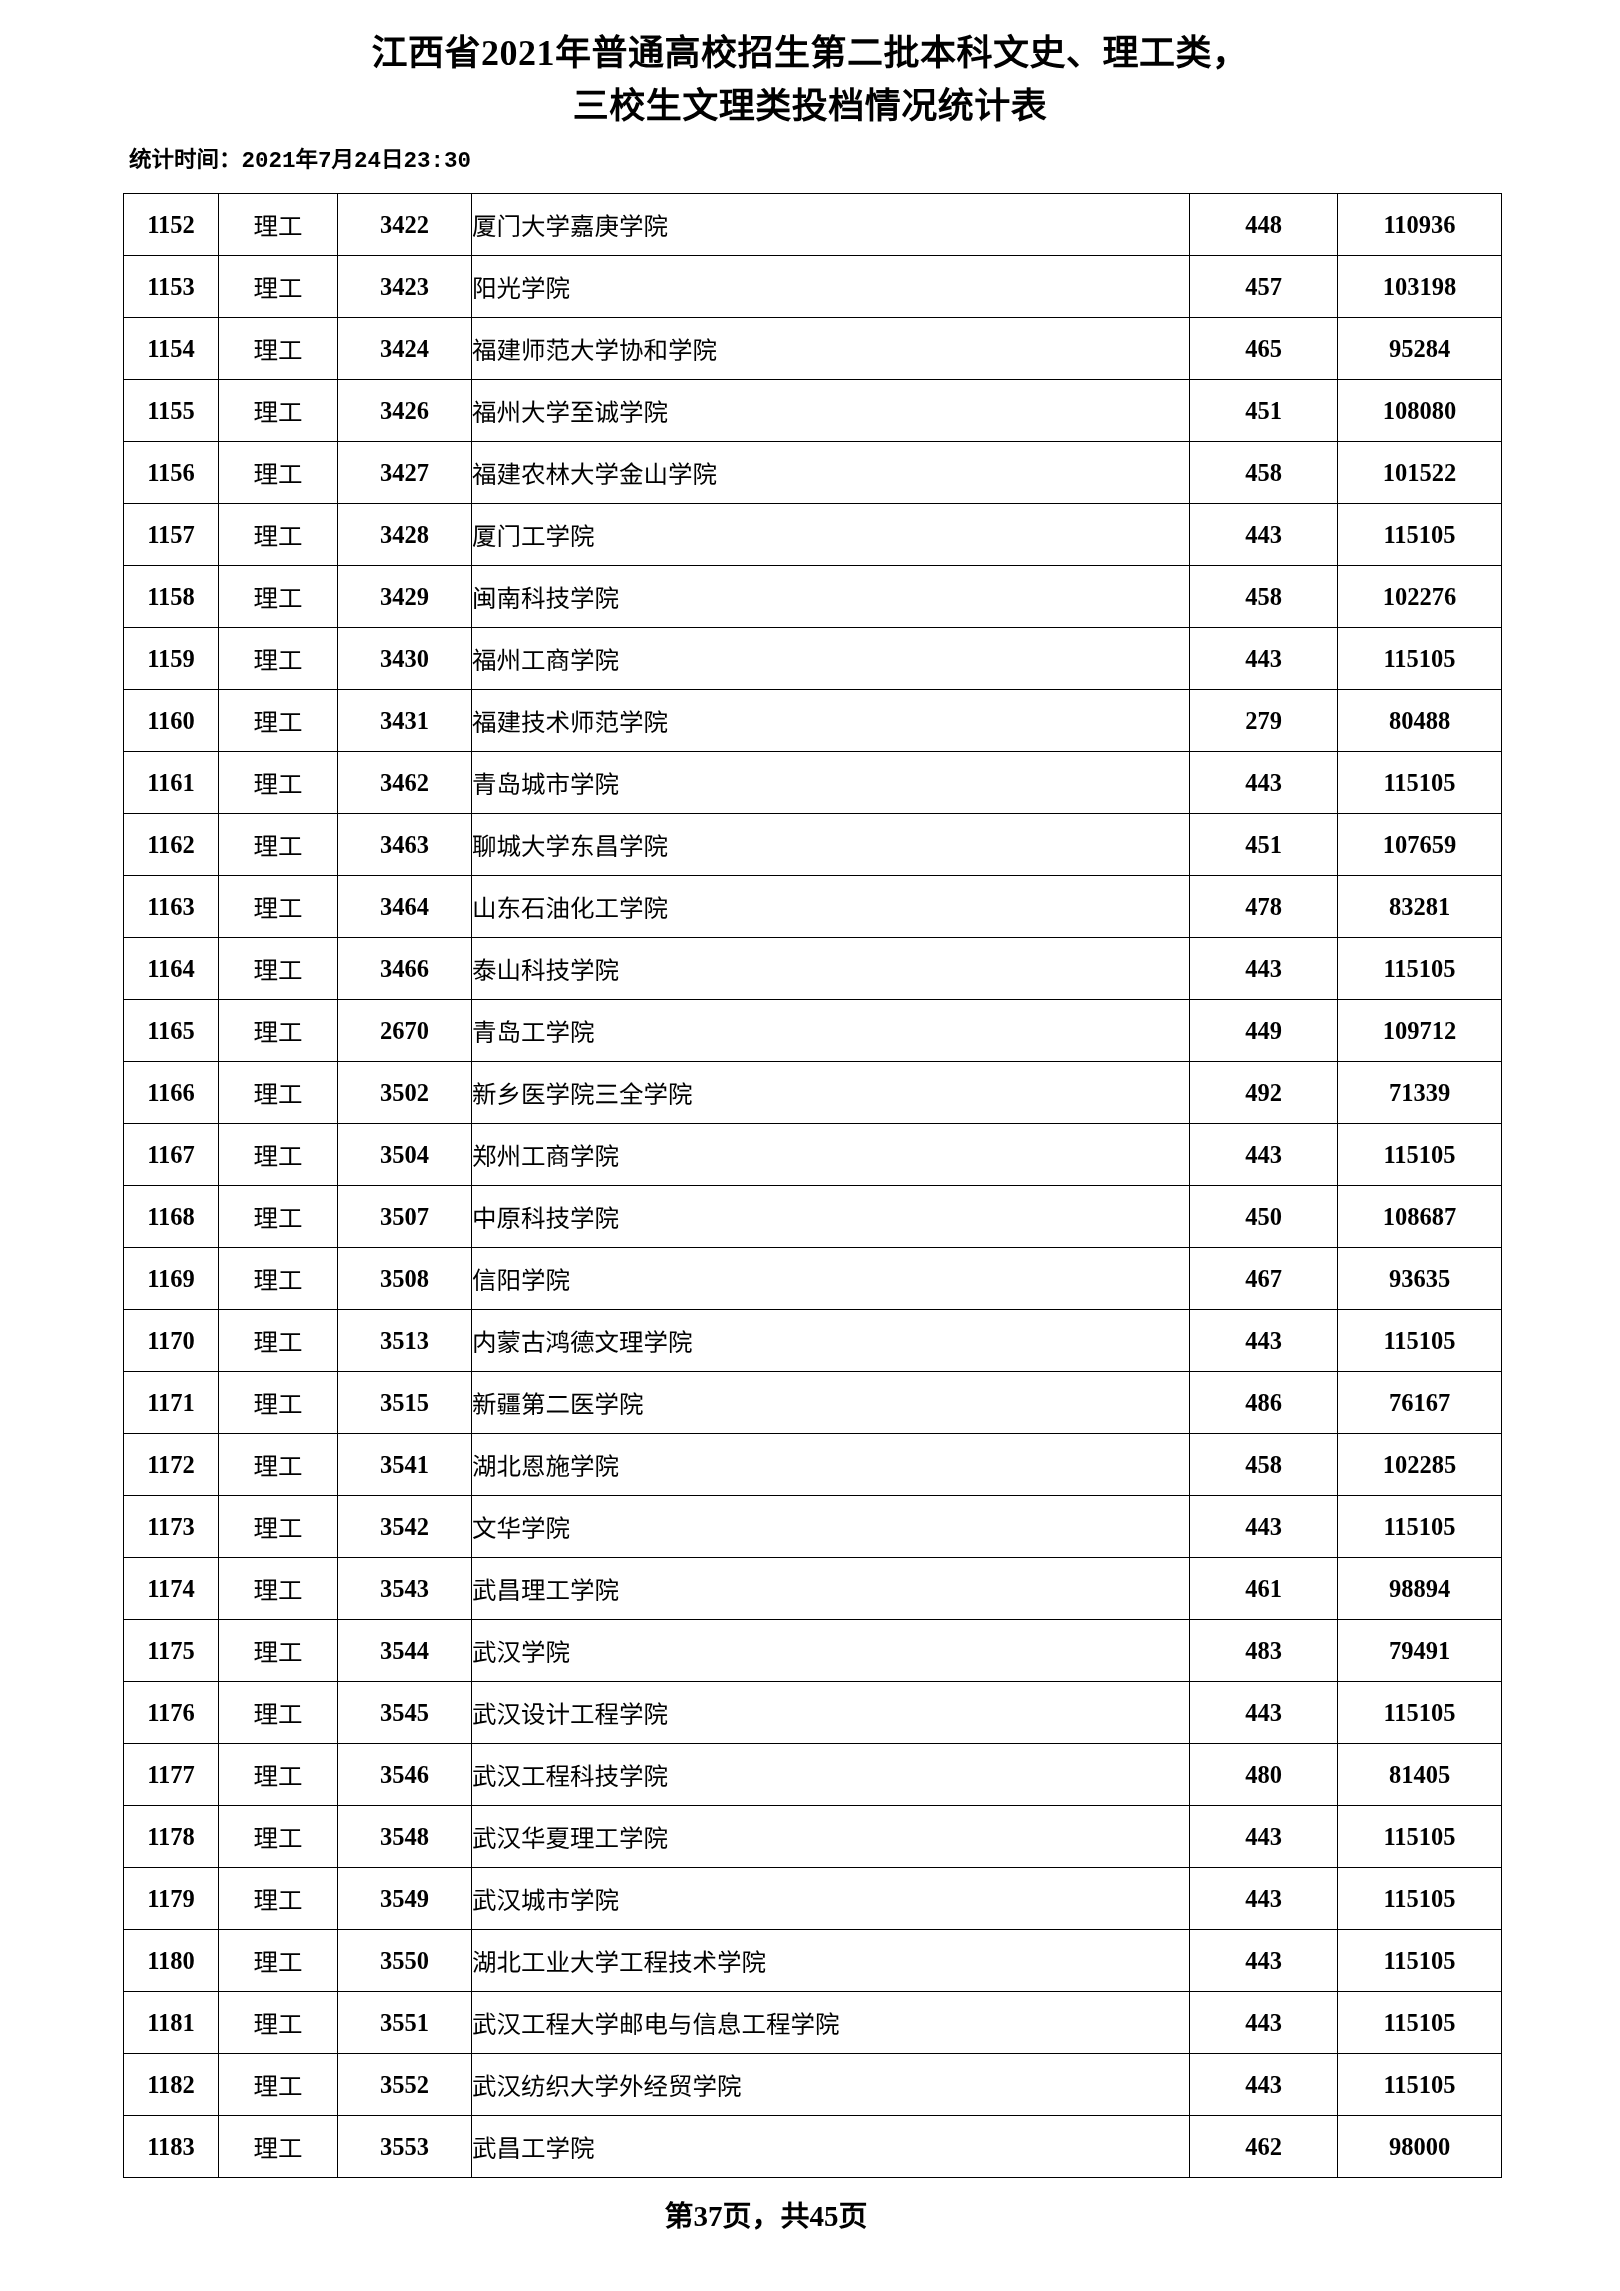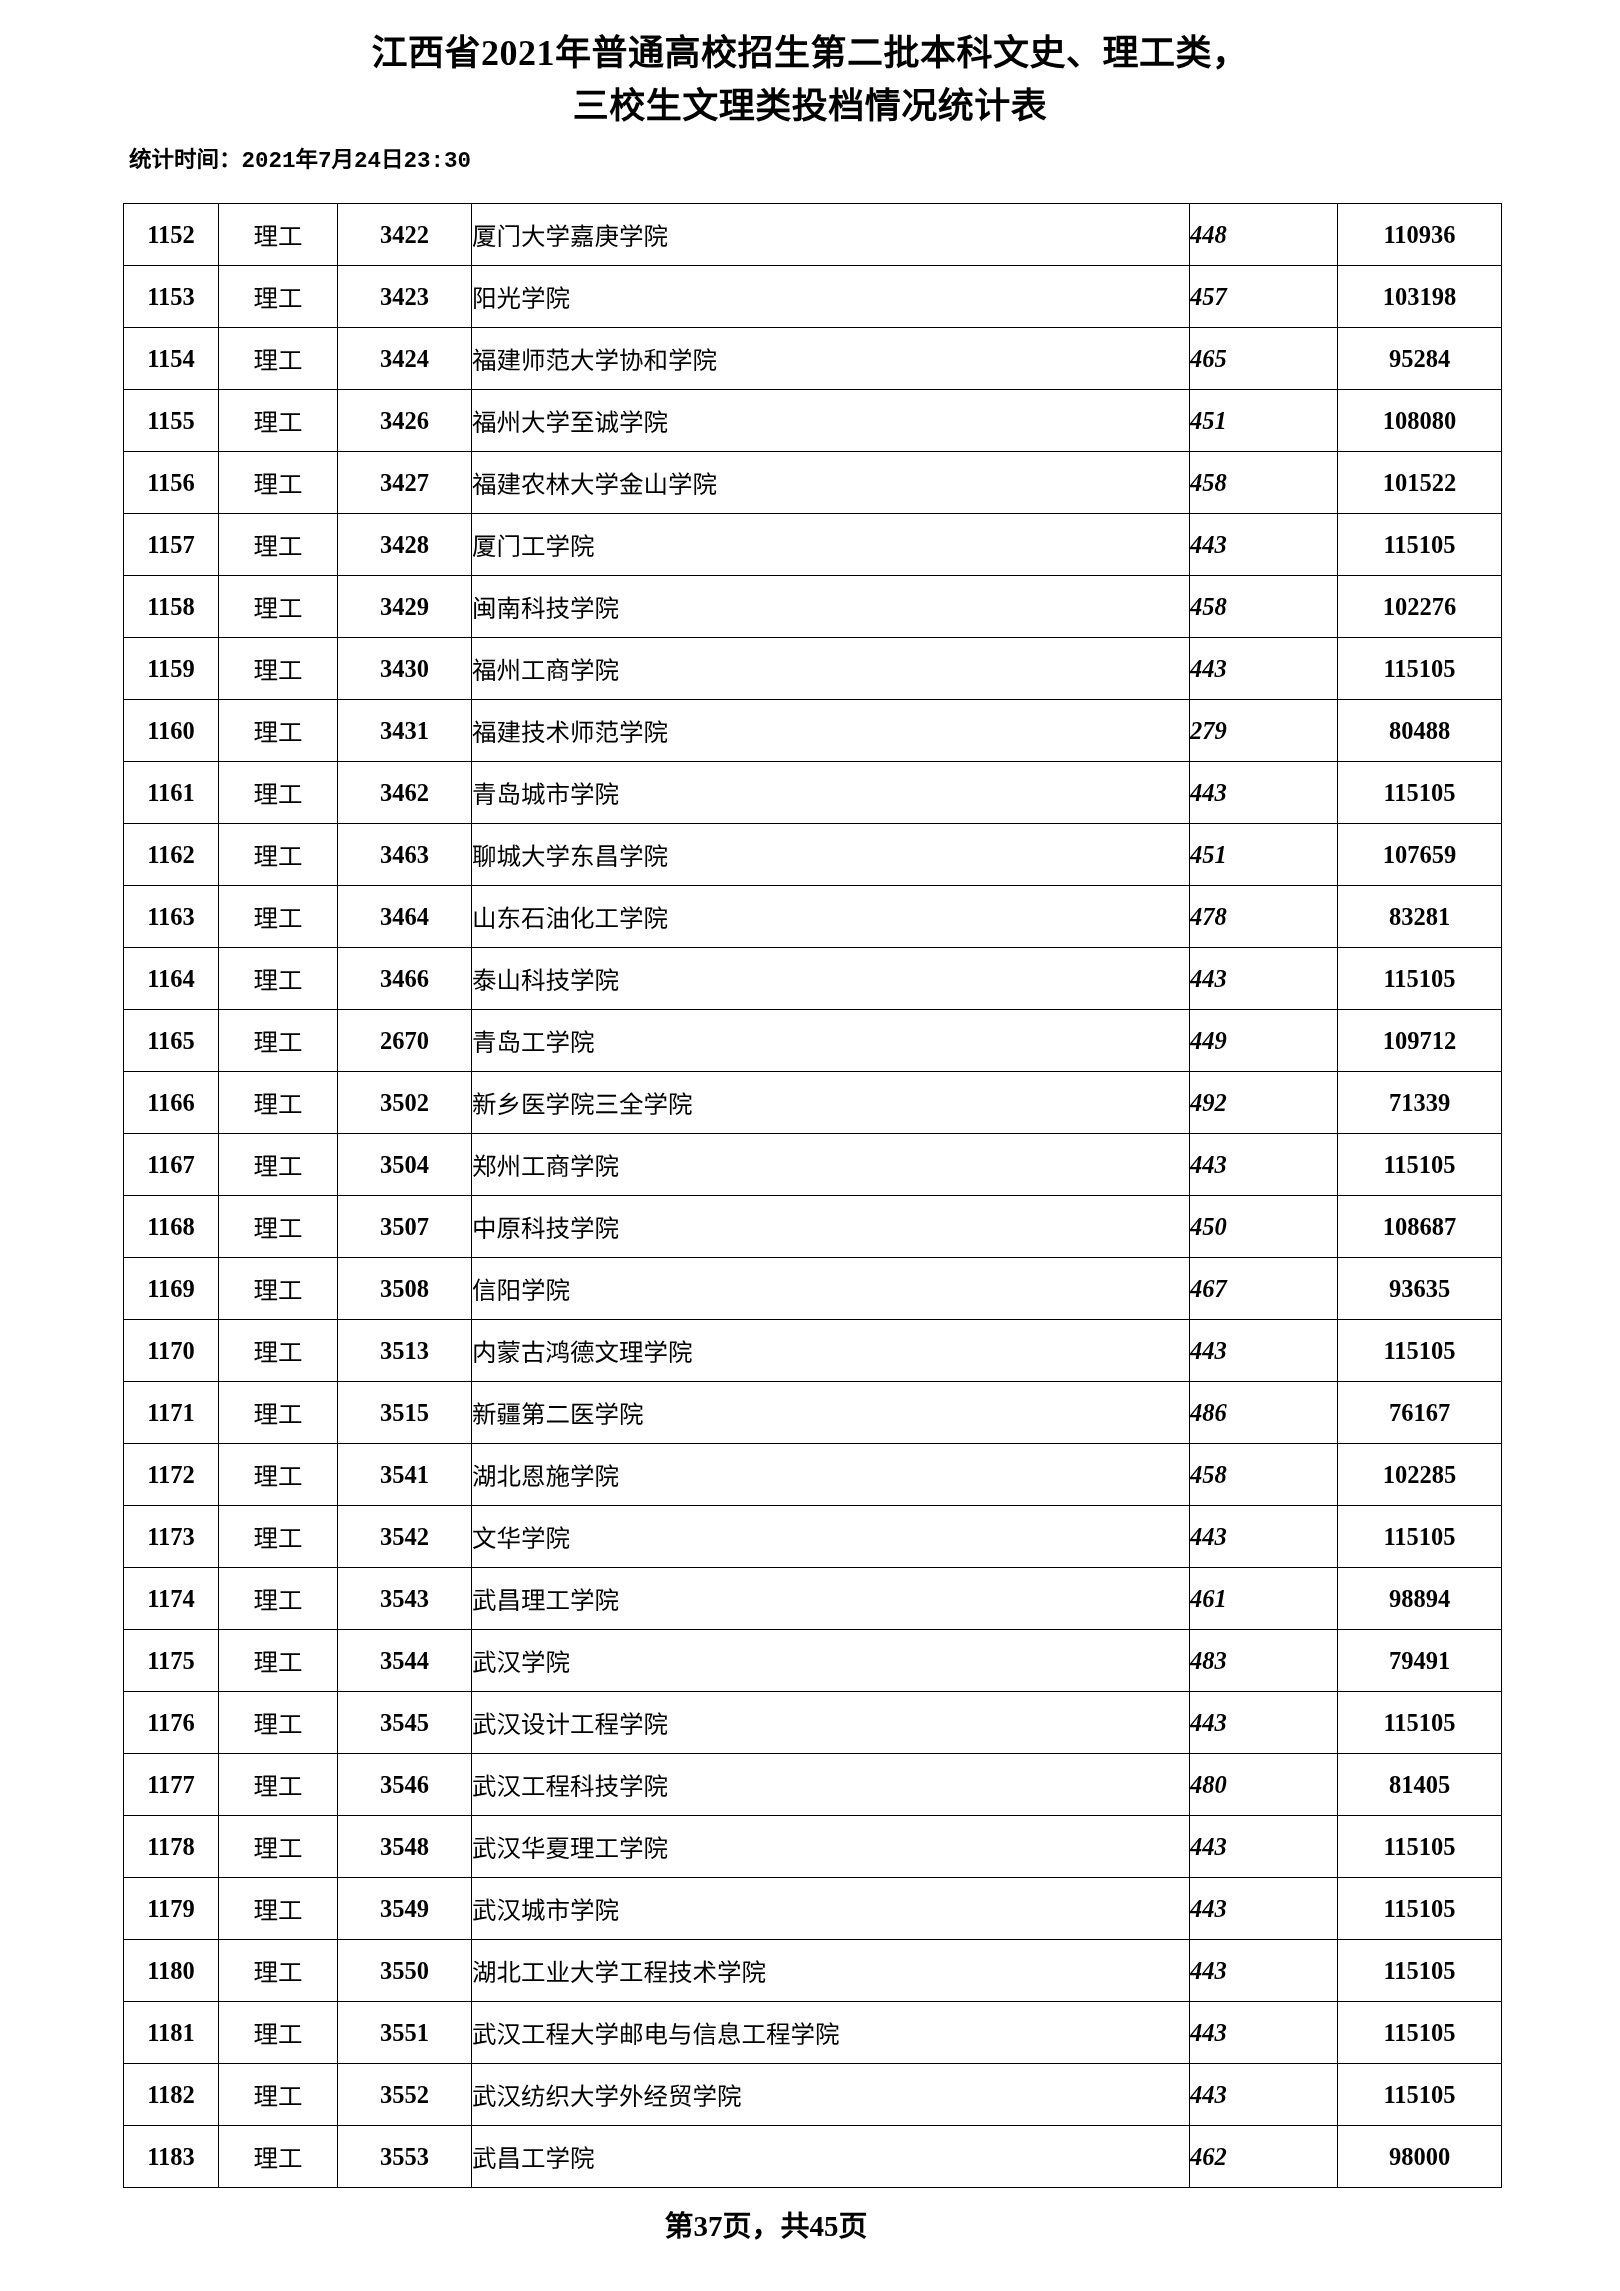--- a/index.html
+++ b/index.html
@@ -41,21 +41,21 @@
     font-weight: bold;
     font-size: 22.5px;
     line-height: 29px;
     margin: 0;
     padding-left: 129px;
     padding-top: 13.7px;
   }
   table.data-table {
     border-collapse: collapse;
     margin-left: 123px;
-    margin-top: 27px;
+    margin-top: 17px;
     width: 1372px;
     table-layout: fixed;
     border-radius: 13px;
   }
   table.data-table td {
     border: 1.6px solid #000000;
     height: 61px;
     padding: 0 0;
     font-size: 24.5px;
     vertical-align: middle;
@@ -81,24 +81,24 @@
     font-size: 24.5px;
   }
   td.c-name {
     width: 717px;
     text-align: left;
     padding-left: 17.6px;
     font-size: 24.5px;
   }
   td.c-score {
     width: 147px;
+    text-align: center;
     font-family: "Liberation Sans", "DejaVu Sans", sans-serif;
     font-weight: bold;
     font-size: 24.5px;
-    font-style: italic;
   }
   td.c-rank {
     width: 163px;
     text-align: center;
     font-family: "Liberation Sans", "DejaVu Sans", sans-serif;
     font-weight: bold;
     font-size: 24.5px;
   }
   .page-footer {
     text-align: center;

